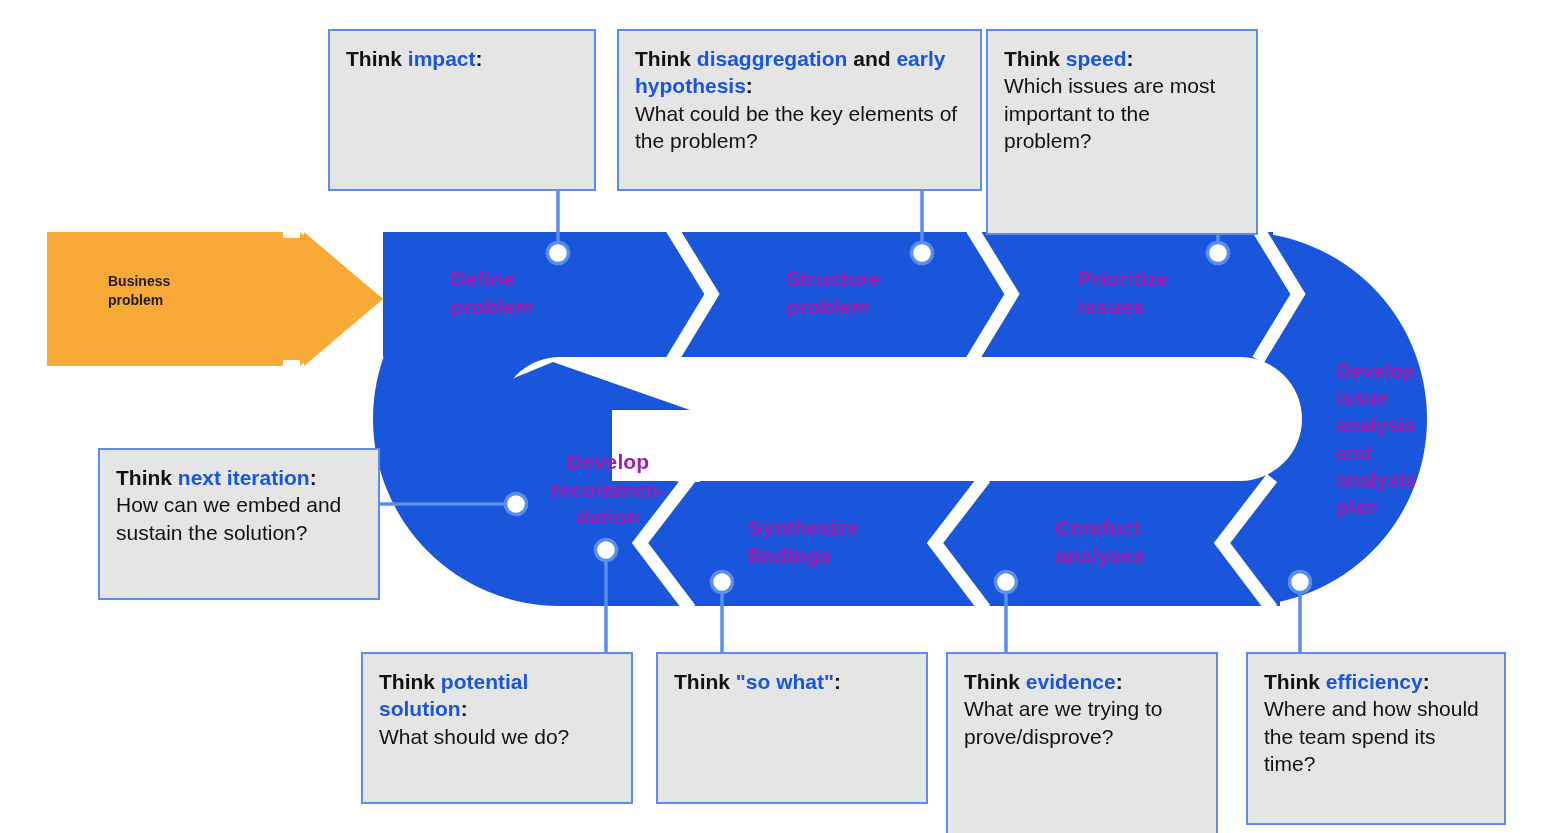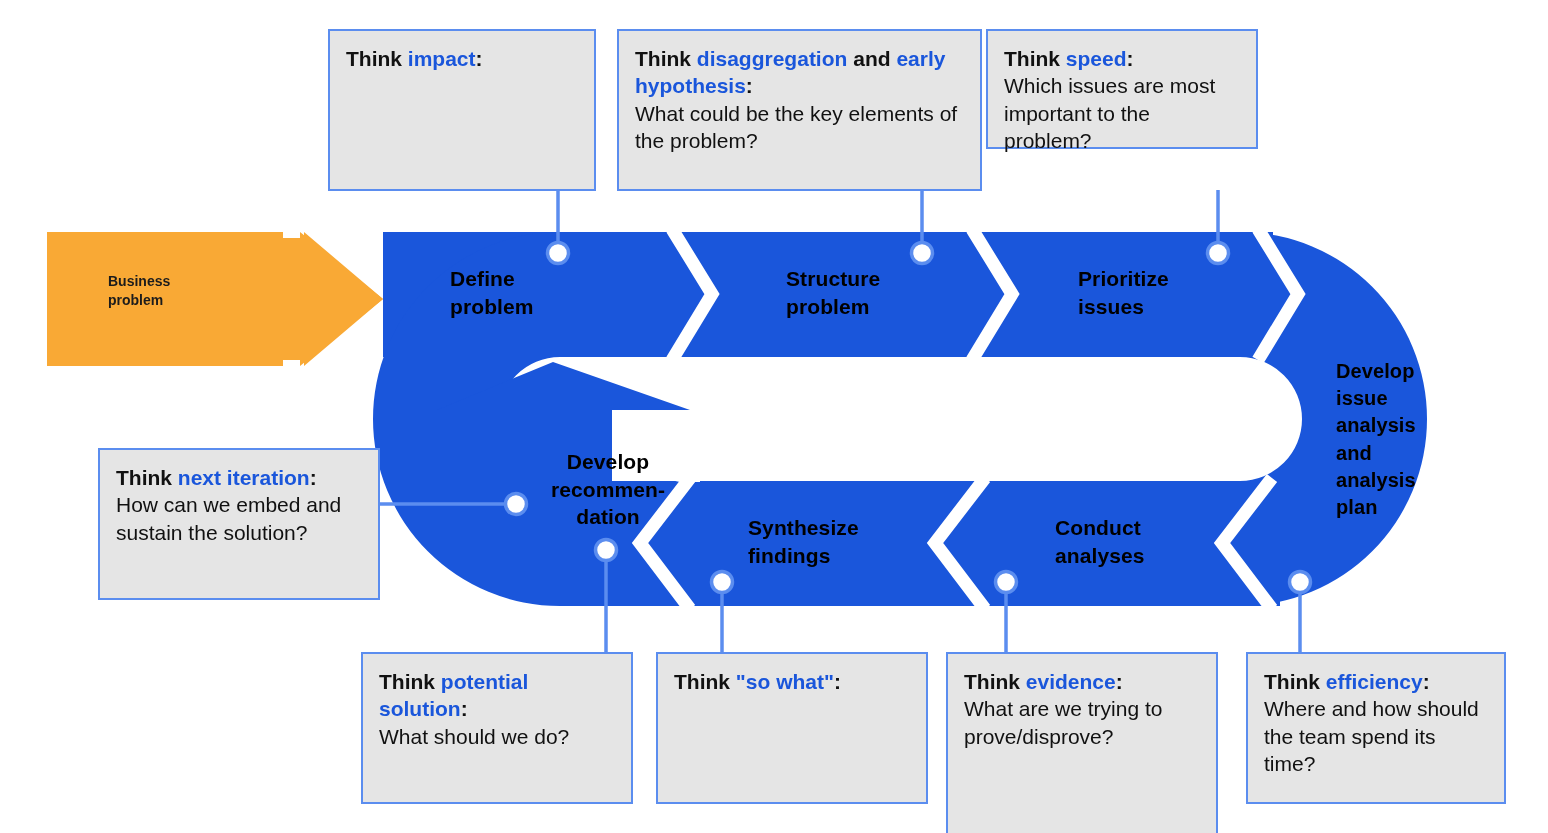--- a/index.html
+++ b/index.html
@@ -15,21 +15,21 @@
     background: #ffffff;
   }
   
   #diagram {
     position: absolute; left: 0; top: 0;
     width: 1548px; height: 833px;
   }
   
   .stage-label {
     position: absolute;
-    color: #000000;
+    color: #a21caf;
     font-weight: bold;
     font-size: 21px;
     line-height: 1.32;
     letter-spacing: .1px;
     pointer-events: none;
     white-space: pre-line;
   }
   .biz-label {
     position: absolute;
     color: #1c1c1c;
@@ -187,21 +187,21 @@
 
   <div class="callout" style="left:328px; top:29px; width:268px; height:162px;">
     <div class="head"><span>Think </span><span class="hl">impact</span><span>:</span></div>
   </div>
 
   <div class="callout" style="left:617px; top:29px; width:365px; height:162px;">
     <div class="head"><span>Think </span><span class="hl">disaggregation</span><span> and </span><span class="hl">early hypothesis</span><span>:</span></div>
     <div class="body">What could be the key elements of the problem?</div>
   </div>
 
-  <div class="callout" style="left:986px; top:29px; width:272px; height:120px;">
+  <div class="callout" style="left:986px; top:29px; width:272px; height:206px;">
     <div class="head"><span>Think </span><span class="hl">speed</span><span>:</span></div>
     <div class="body">Which issues are most important to the problem?</div>
   </div>
 
   <div class="callout" style="left:98px; top:448px; width:282px; height:152px;">
     <div class="head"><span>Think </span><span class="hl">next iteration</span><span>:</span></div>
     <div class="body">How can we embed and sustain the solution?</div>
   </div>
 
   <div class="callout" style="left:361px; top:652px; width:272px; height:152px;">
@@ -211,18 +211,18 @@
 
   <div class="callout" style="left:656px; top:652px; width:272px; height:152px;">
     <div class="head"><span>Think </span><span class="hl">"so what"</span><span>:</span></div>
   </div>
 
   <div class="callout" style="left:946px; top:652px; width:272px; height:184px;">
     <div class="head"><span>Think </span><span class="hl">evidence</span><span>:</span></div>
     <div class="body">What are we trying to prove/disprove?</div>
   </div>
 
-  <div class="callout" style="left:1246px; top:652px; width:260px; height:152px;">
+  <div class="callout" style="left:1246px; top:652px; width:260px; height:173px;">
     <div class="head"><span>Think </span><span class="hl">efficiency</span><span>:</span></div>
     <div class="body">Where and how should the team spend its time?</div>
   </div>
 
 </div>
 
 </body></html>

